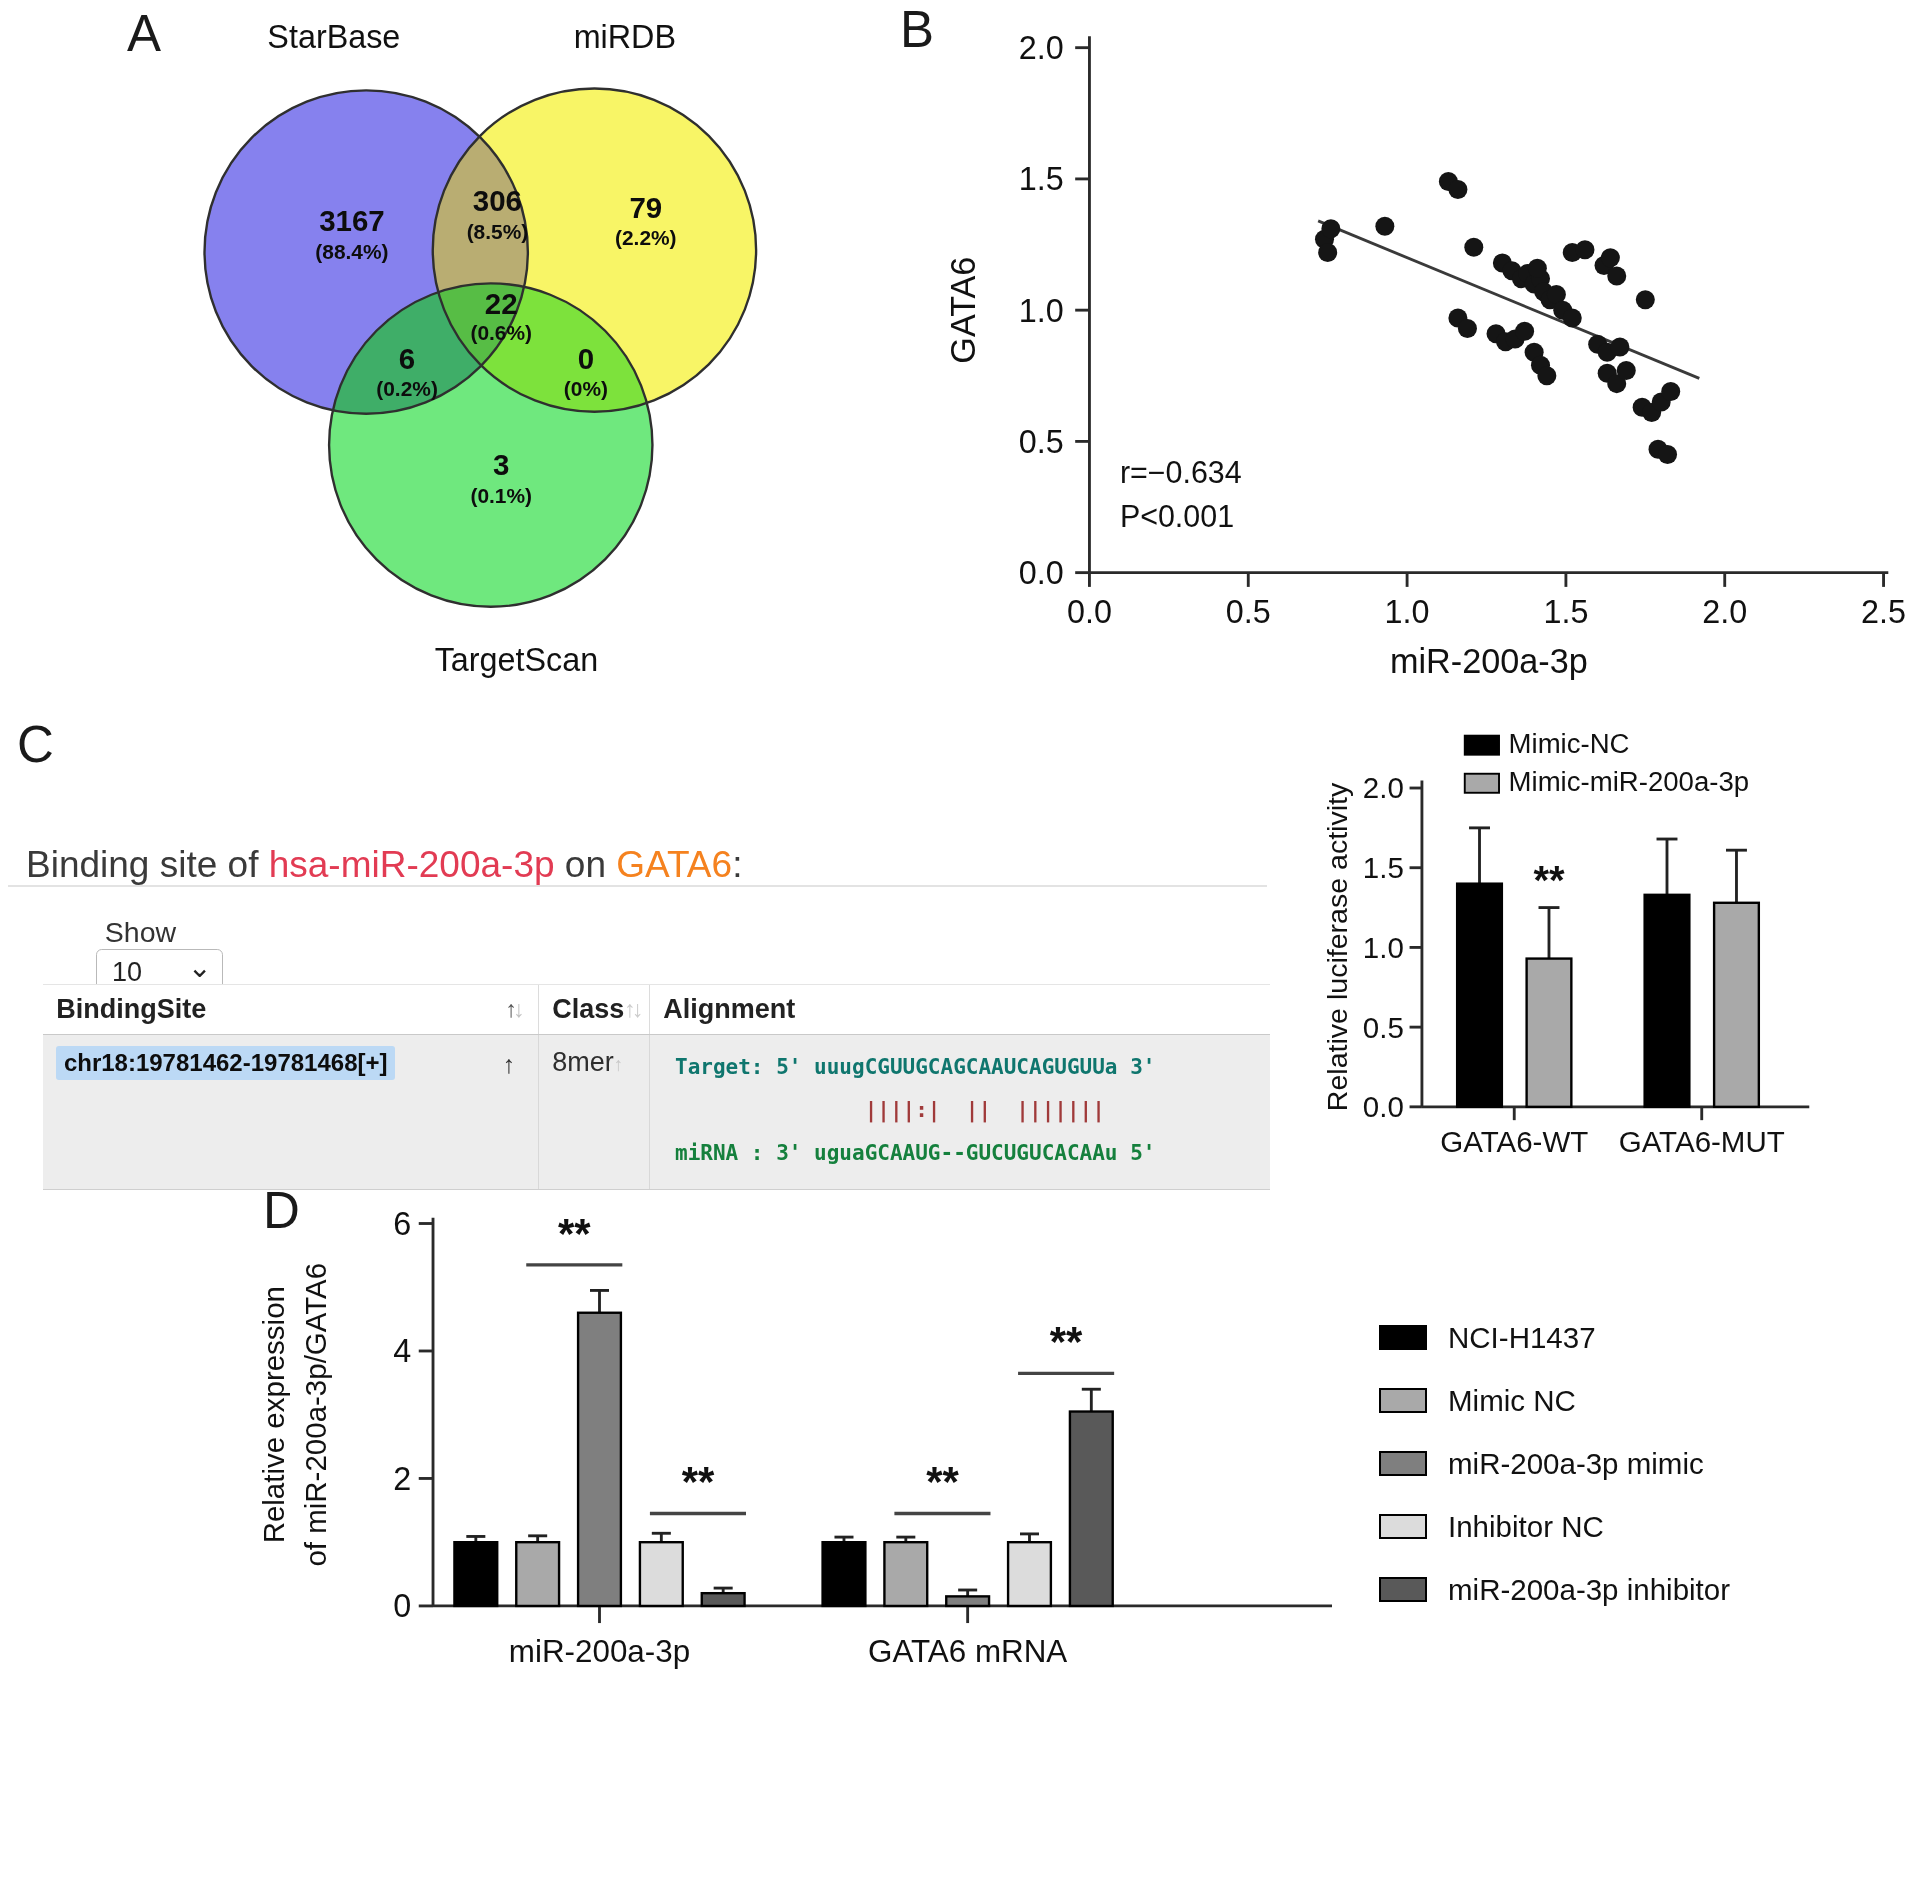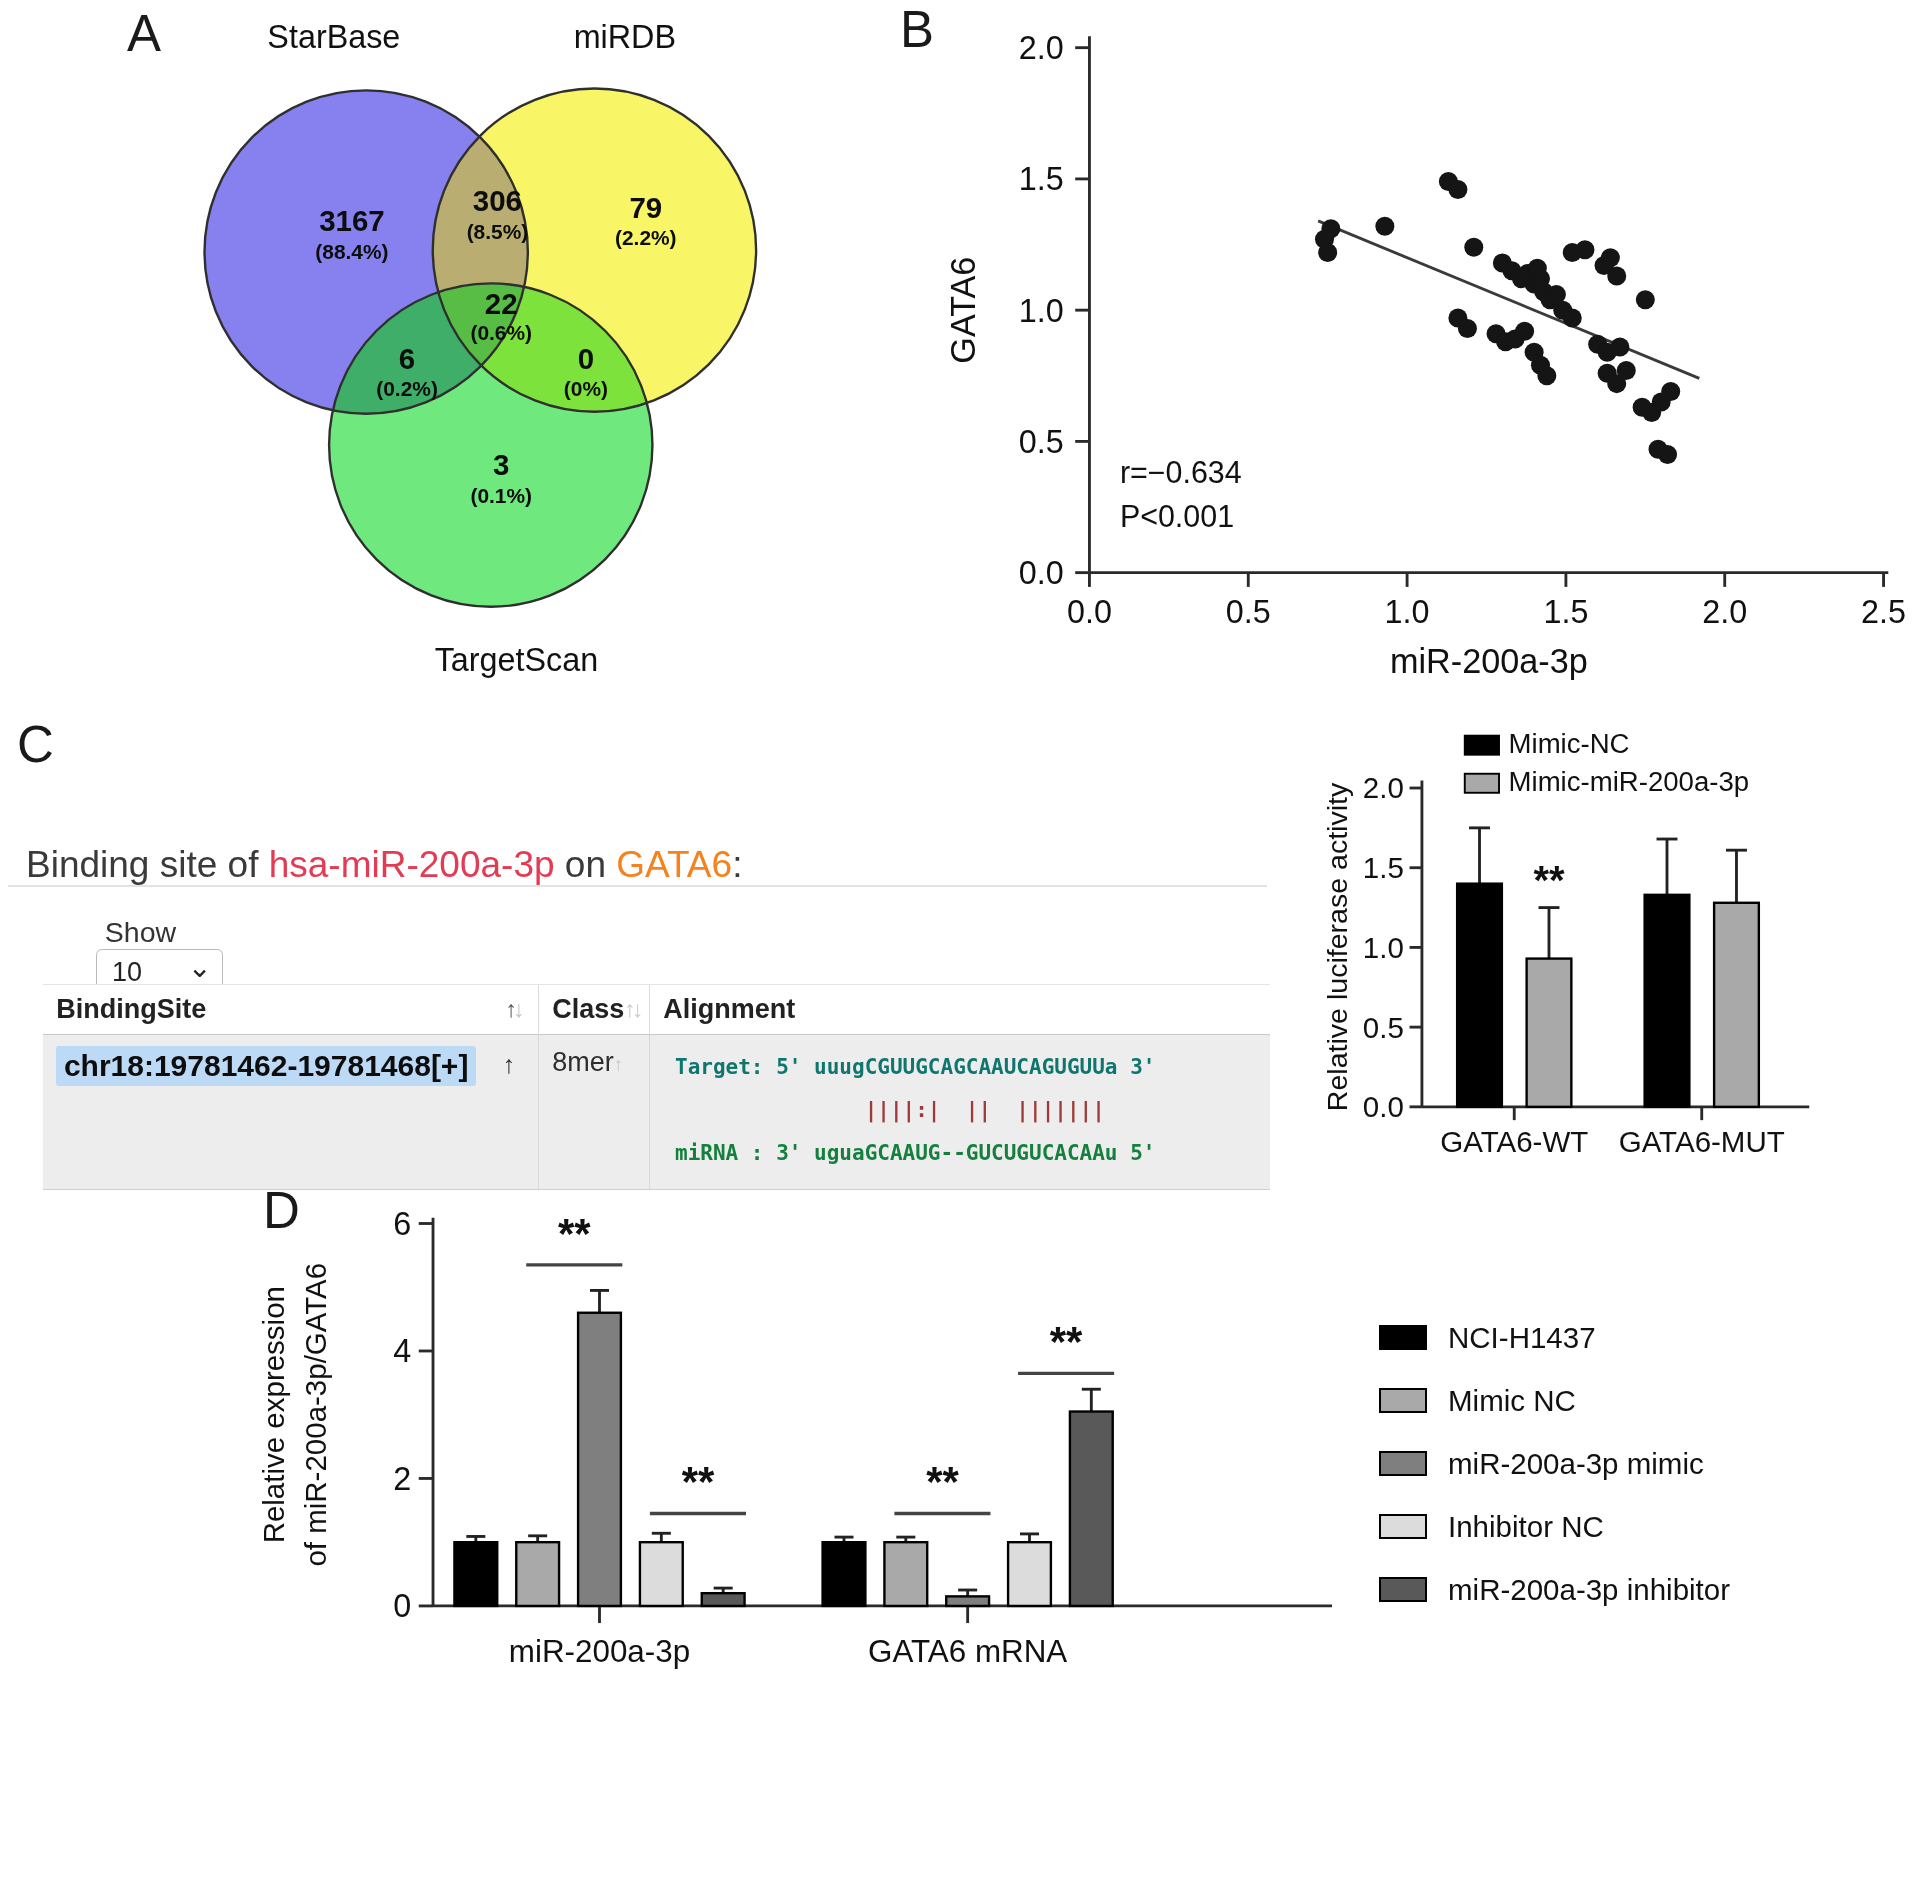--- a/index.html
+++ b/index.html
@@ -28,21 +28,21 @@
            background:#ffffff;height:49px;align-items:center;}
   .c-th{font-size:27px;font-weight:700;color:#222;padding-left:13.3px;display:flex;align-items:center;height:100%;}
   .c-th.sep{border-left:1.9px solid #dcdcdc;}
   .c-sort{margin-left:auto;padding-right:17px;font-size:23px;letter-spacing:-3.8px;}
   .c-sort .up{color:#555;} .c-sort .down{color:#c3c3c3;}
   .c-sort.faint .up,.c-sort.faint .down{color:#cccccc;}
   .c-row{display:grid;grid-template-columns:495px 111px 1fr;background:#ededed;height:154px;
          border-bottom:1.9px solid #cfcfcf;}
   .c-td{padding:11.4px 0 0 13.3px;} .c-td.sep{border-left:1.9px solid #d8d8d8;}
   .c-cell-bs{display:flex;align-items:flex-start;}
-  .c-chip{display:inline-block;background:#bcd9f5;color:#0d0d0d;font-weight:700;font-size:30px;
+  .c-chip{display:inline-block;background:#bcd9f5;color:#0d0d0d;font-weight:700;font-size:24px;
           padding:2.9px 7.6px;border-radius:2.9px;white-space:nowrap;}
   .c-row-arrow{margin-left:auto;padding-right:23px;font-size:25px;color:#333;padding-top:3.8px;}
   .c-class{font-size:27px;color:#2e2e2e;padding-top:3.8px;text-align:right;}
   .c-class .faint{color:#c9c9c9;font-size:19px;}
   .c-align{padding-left:25px;}
   .mono-line{font-family:"DejaVu Sans Mono",monospace;font-size:21px;font-weight:700;
              white-space:pre;line-height:43px;}
   
   .d-legend{position:absolute;left:1379px;top:1324px;}
   .d-legend-item{display:flex;align-items:center;height:27px;margin-bottom:36px;}

